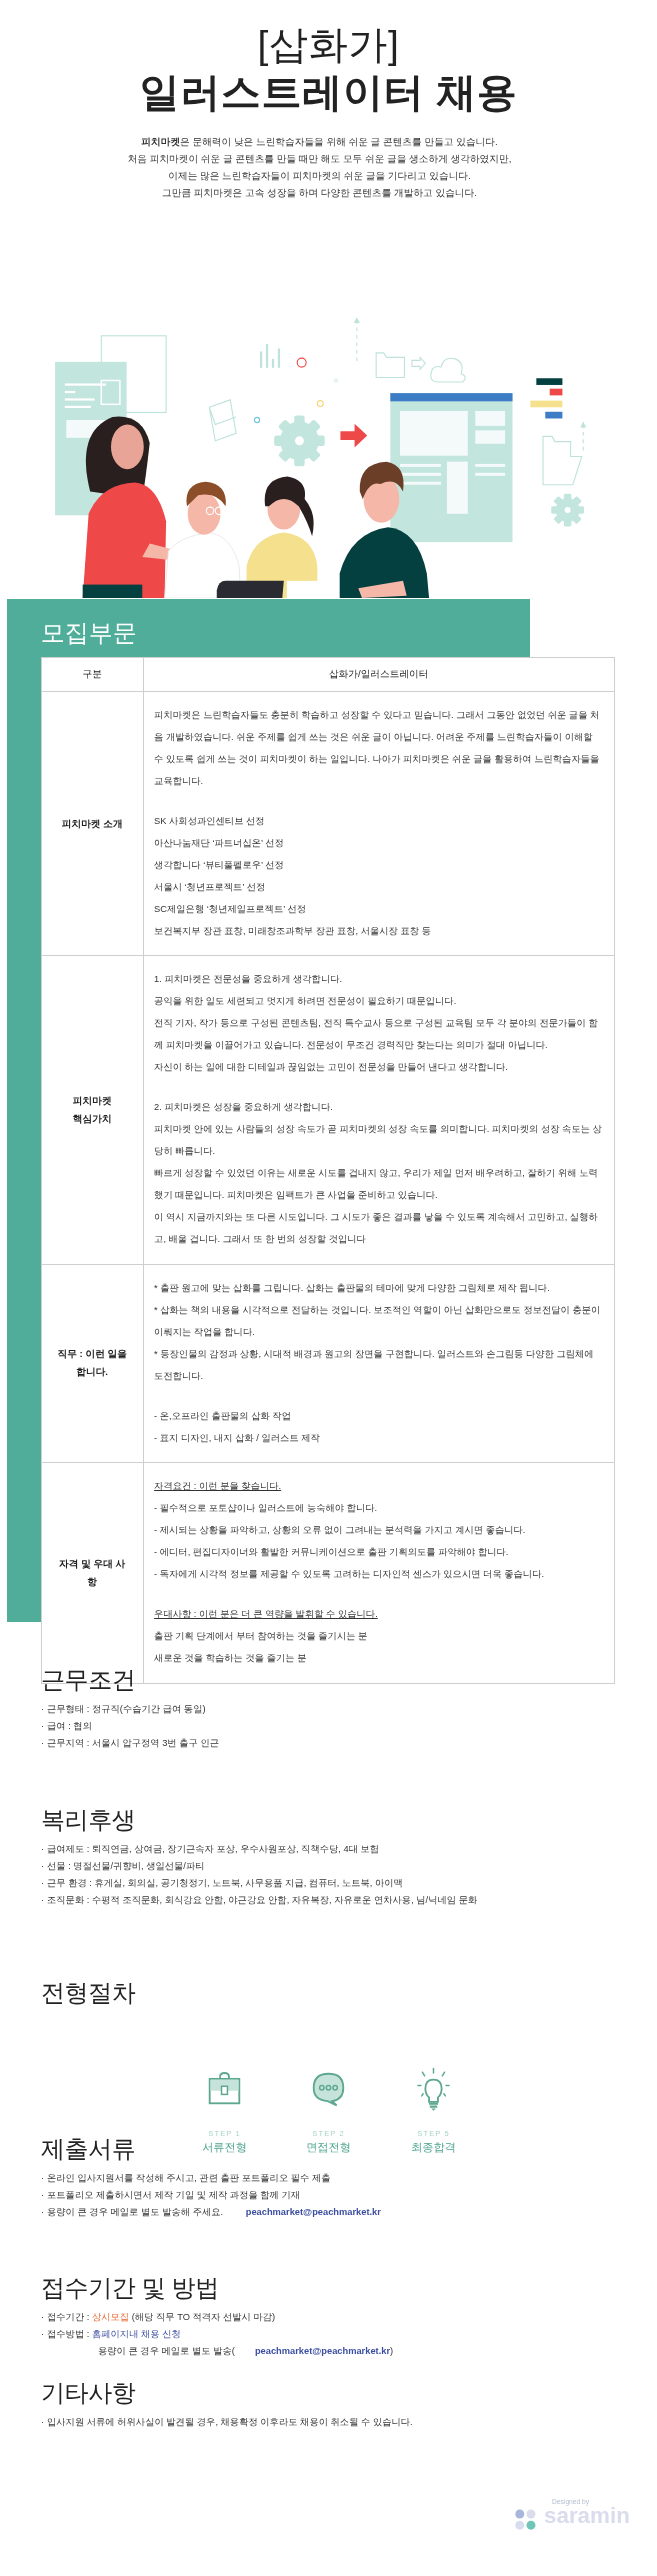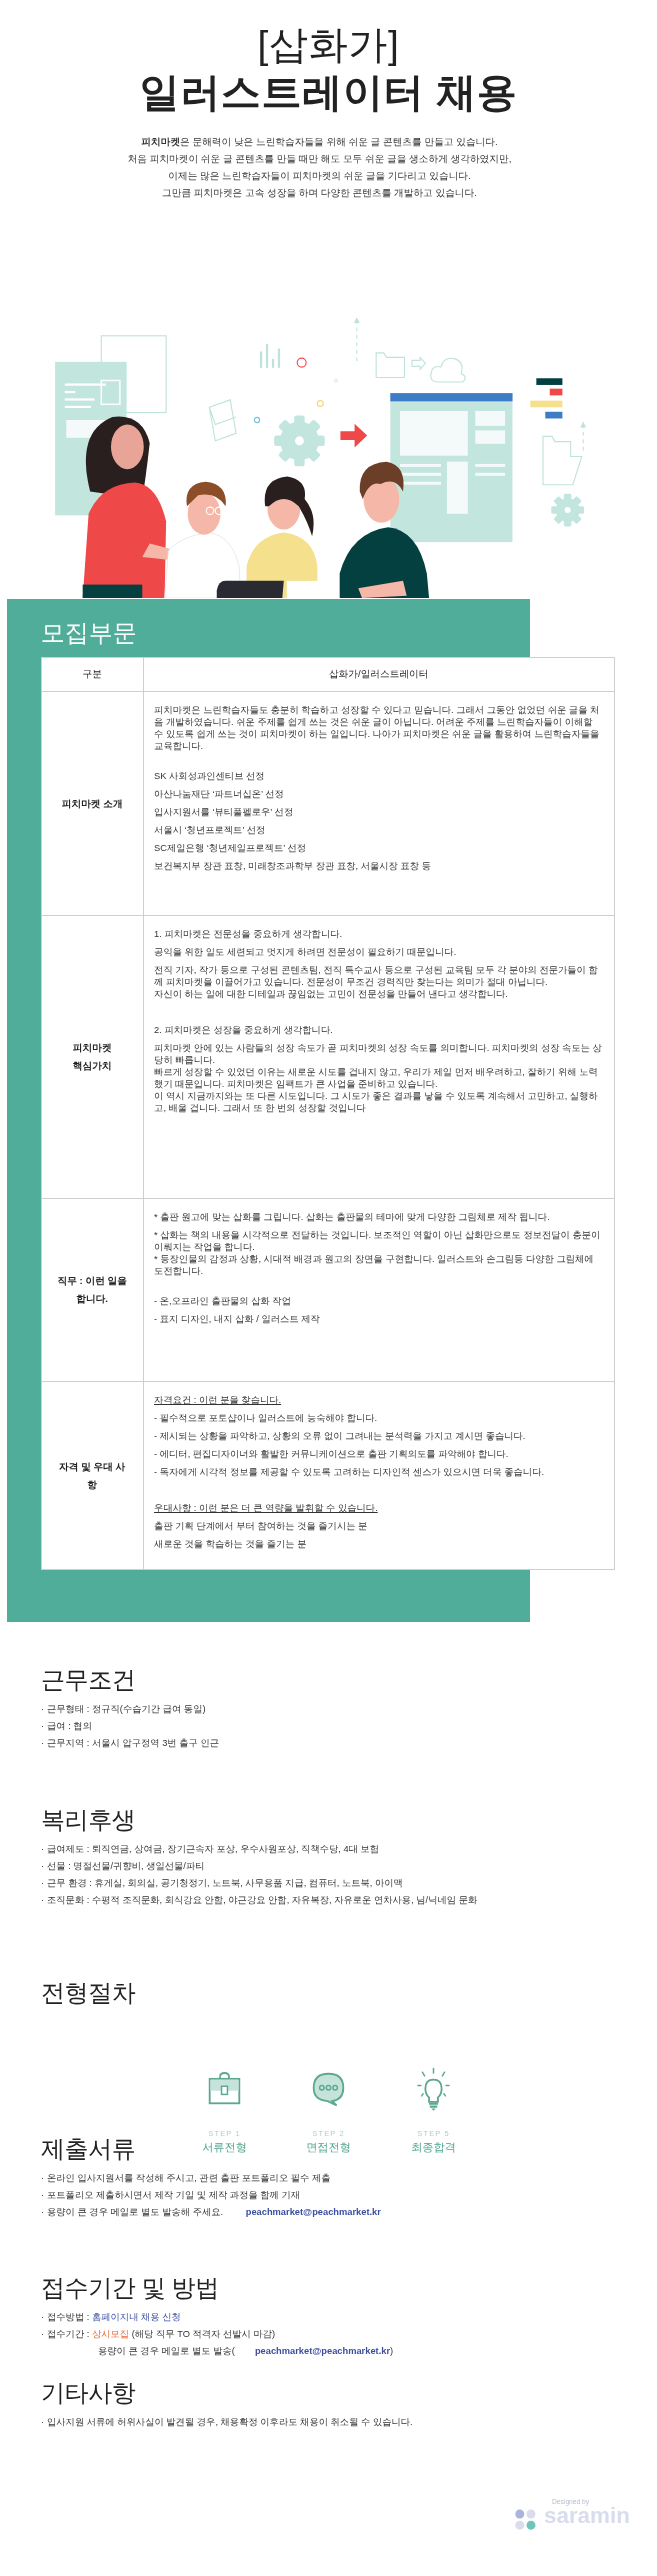--- a/index.html
+++ b/index.html
@@ -15,21 +15,21 @@
   
   .illust { position: absolute; top: 268px; left: 30px; width: 597px; height: 330px; }
 
   
   .panel { position: absolute; top: 599px; left: 6.7px; width: 523px; height: 1023px; background: #50ad9a; }
   .panel-title { position: absolute; top: 18px; left: 34px; font-size: 24px; color: #ffffff; font-weight: normal; }
   .jobtable { position: absolute; top: 58px; left: 34px; width: 574px; background: #fff; border-collapse: collapse; font-size: 9px; }
   .jobtable td, .jobtable th { border: 0.7px solid #cfcfcf; }
   .jobtable th { height: 34px; font-size: 9.7px; font-weight: normal; color: #222; }
   .jobtable td.label { width: 102px; text-align: center; vertical-align: middle; font-weight: bold; font-size: 9.7px; color: #222; line-height: 18px; padding: 0 13px; }
-  .jobtable td.content { padding: 12px 10.4px 13.4px 10.4px; vertical-align: top; color: #333; line-height: 12px; font-size: 9.3px; margin-left: 12px; }
+  .jobtable td.content { padding: 12px 10.4px 13.4px 10.4px; vertical-align: top; color: #333; line-height: 22px; font-size: 9.3px; margin-left: 12px; }
   .jobtable td.content p { min-height: 18px; }
   .u { text-decoration: underline; }
 
   
   .sec { position: absolute; left: 41px; width: 582px; }
   .sec h2 { font-size: 24px; font-weight: normal; color: #222; line-height: 30px; margin-bottom: 6px; letter-spacing: -0.4px; }
   .sec li { list-style: none; font-size: 9.3px; color: #333; line-height: 17px; }
   .sec li .dot { display: inline-block; width: 6px; }
   .email { color: #3b4ea0; font-weight: bold; padding-left: 20px; }
   .orange { color: #e8632d; }
@@ -167,21 +167,21 @@
       <th style="width:102px">구분</th>
       <th>삽화가/일러스트레이터</th>
     </tr>
     <tr style="height:224px">
       <td class="label">피치마켓 소개</td>
       <td class="content">
         <p>피치마켓은 느린학습자들도 충분히 학습하고 성장할 수 있다고 믿습니다. 그래서 그동안 없었던 쉬운 글을 처음 개발하였습니다. 쉬운 주제를 쉽게 쓰는 것은 쉬운 글이 아닙니다. 어려운 주제를 느린학습자들이 이해할 수 있도록 쉽게 쓰는 것이 피치마켓이 하는 일입니다. 나아가 피치마켓은 쉬운 글을 활용하여 느린학습자들을 교육합니다.</p>
         <p></p>
         <p>SK 사회성과인센티브 선정</p>
         <p>아산나눔재단 ‘파트너십온’ 선정</p>
-        <p>입사지원서를 ‘뷰티풀펠로우’ 선정</p>
+        <p>생각합니다 ‘뷰티풀펠로우’ 선정</p>
         <p>서울시 ‘청년프로젝트’ 선정</p>
         <p>SC제일은행 ‘청년제일프로젝트’ 선정</p>
         <p>보건복지부 장관 표창, 미래창조과학부 장관 표창, 서울시장 표창 등</p>
       </td>
     </tr>
     <tr style="height:283px">
       <td class="label">
         <div>피치마켓</div>
         <div>핵심가치</div>
       </td>
@@ -305,22 +305,22 @@
   <ul>
     <li><span class="dot">·</span><span>온라인 입사지원서를 작성해 주시고, 관련 출판 포트폴리오 필수 제출</span></li>
     <li><span class="dot">·</span><span>포트폴리오 제출하시면서 제작 기일 및 제작 과정을 함께 기재</span></li>
     <li><span class="dot">·</span><span>용량이 큰 경우 메일로 별도 발송해 주세요.</span> <span class="email">peachmarket@peachmarket.kr</span></li>
   </ul>
 </div>
 
 <div class="sec" style="top:2273px">
   <h2>접수기간 및 방법</h2>
   <ul>
+    <li><span class="dot">·</span><span>접수기간 : </span><span class="orange">상시모집</span><span> (해당 직무 TO 적격자 선발시 마감)</span></li>
     <li><span class="dot">·</span><span>접수방법 : </span><span class="blue">홈페이지내 채용 신청</span></li>
-    <li><span class="dot">·</span><span>접수기간 : </span><span class="orange">상시모집</span><span> (해당 직무 TO 적격자 선발시 마감)</span></li>
     <li class="indent blue"><span>용량이 큰 경우 메일로 별도 발송(</span><span class="email">peachmarket@peachmarket.kr</span><span>)</span></li>
   </ul>
 </div>
 
 <div class="sec" style="top:2378px">
   <h2>기타사항</h2>
   <ul>
     <li><span class="dot">·</span><span>입사지원 서류에 허위사실이 발견될 경우, 채용확정 이후라도 채용이 취소될 수 있습니다.</span></li>
   </ul>
 </div>

